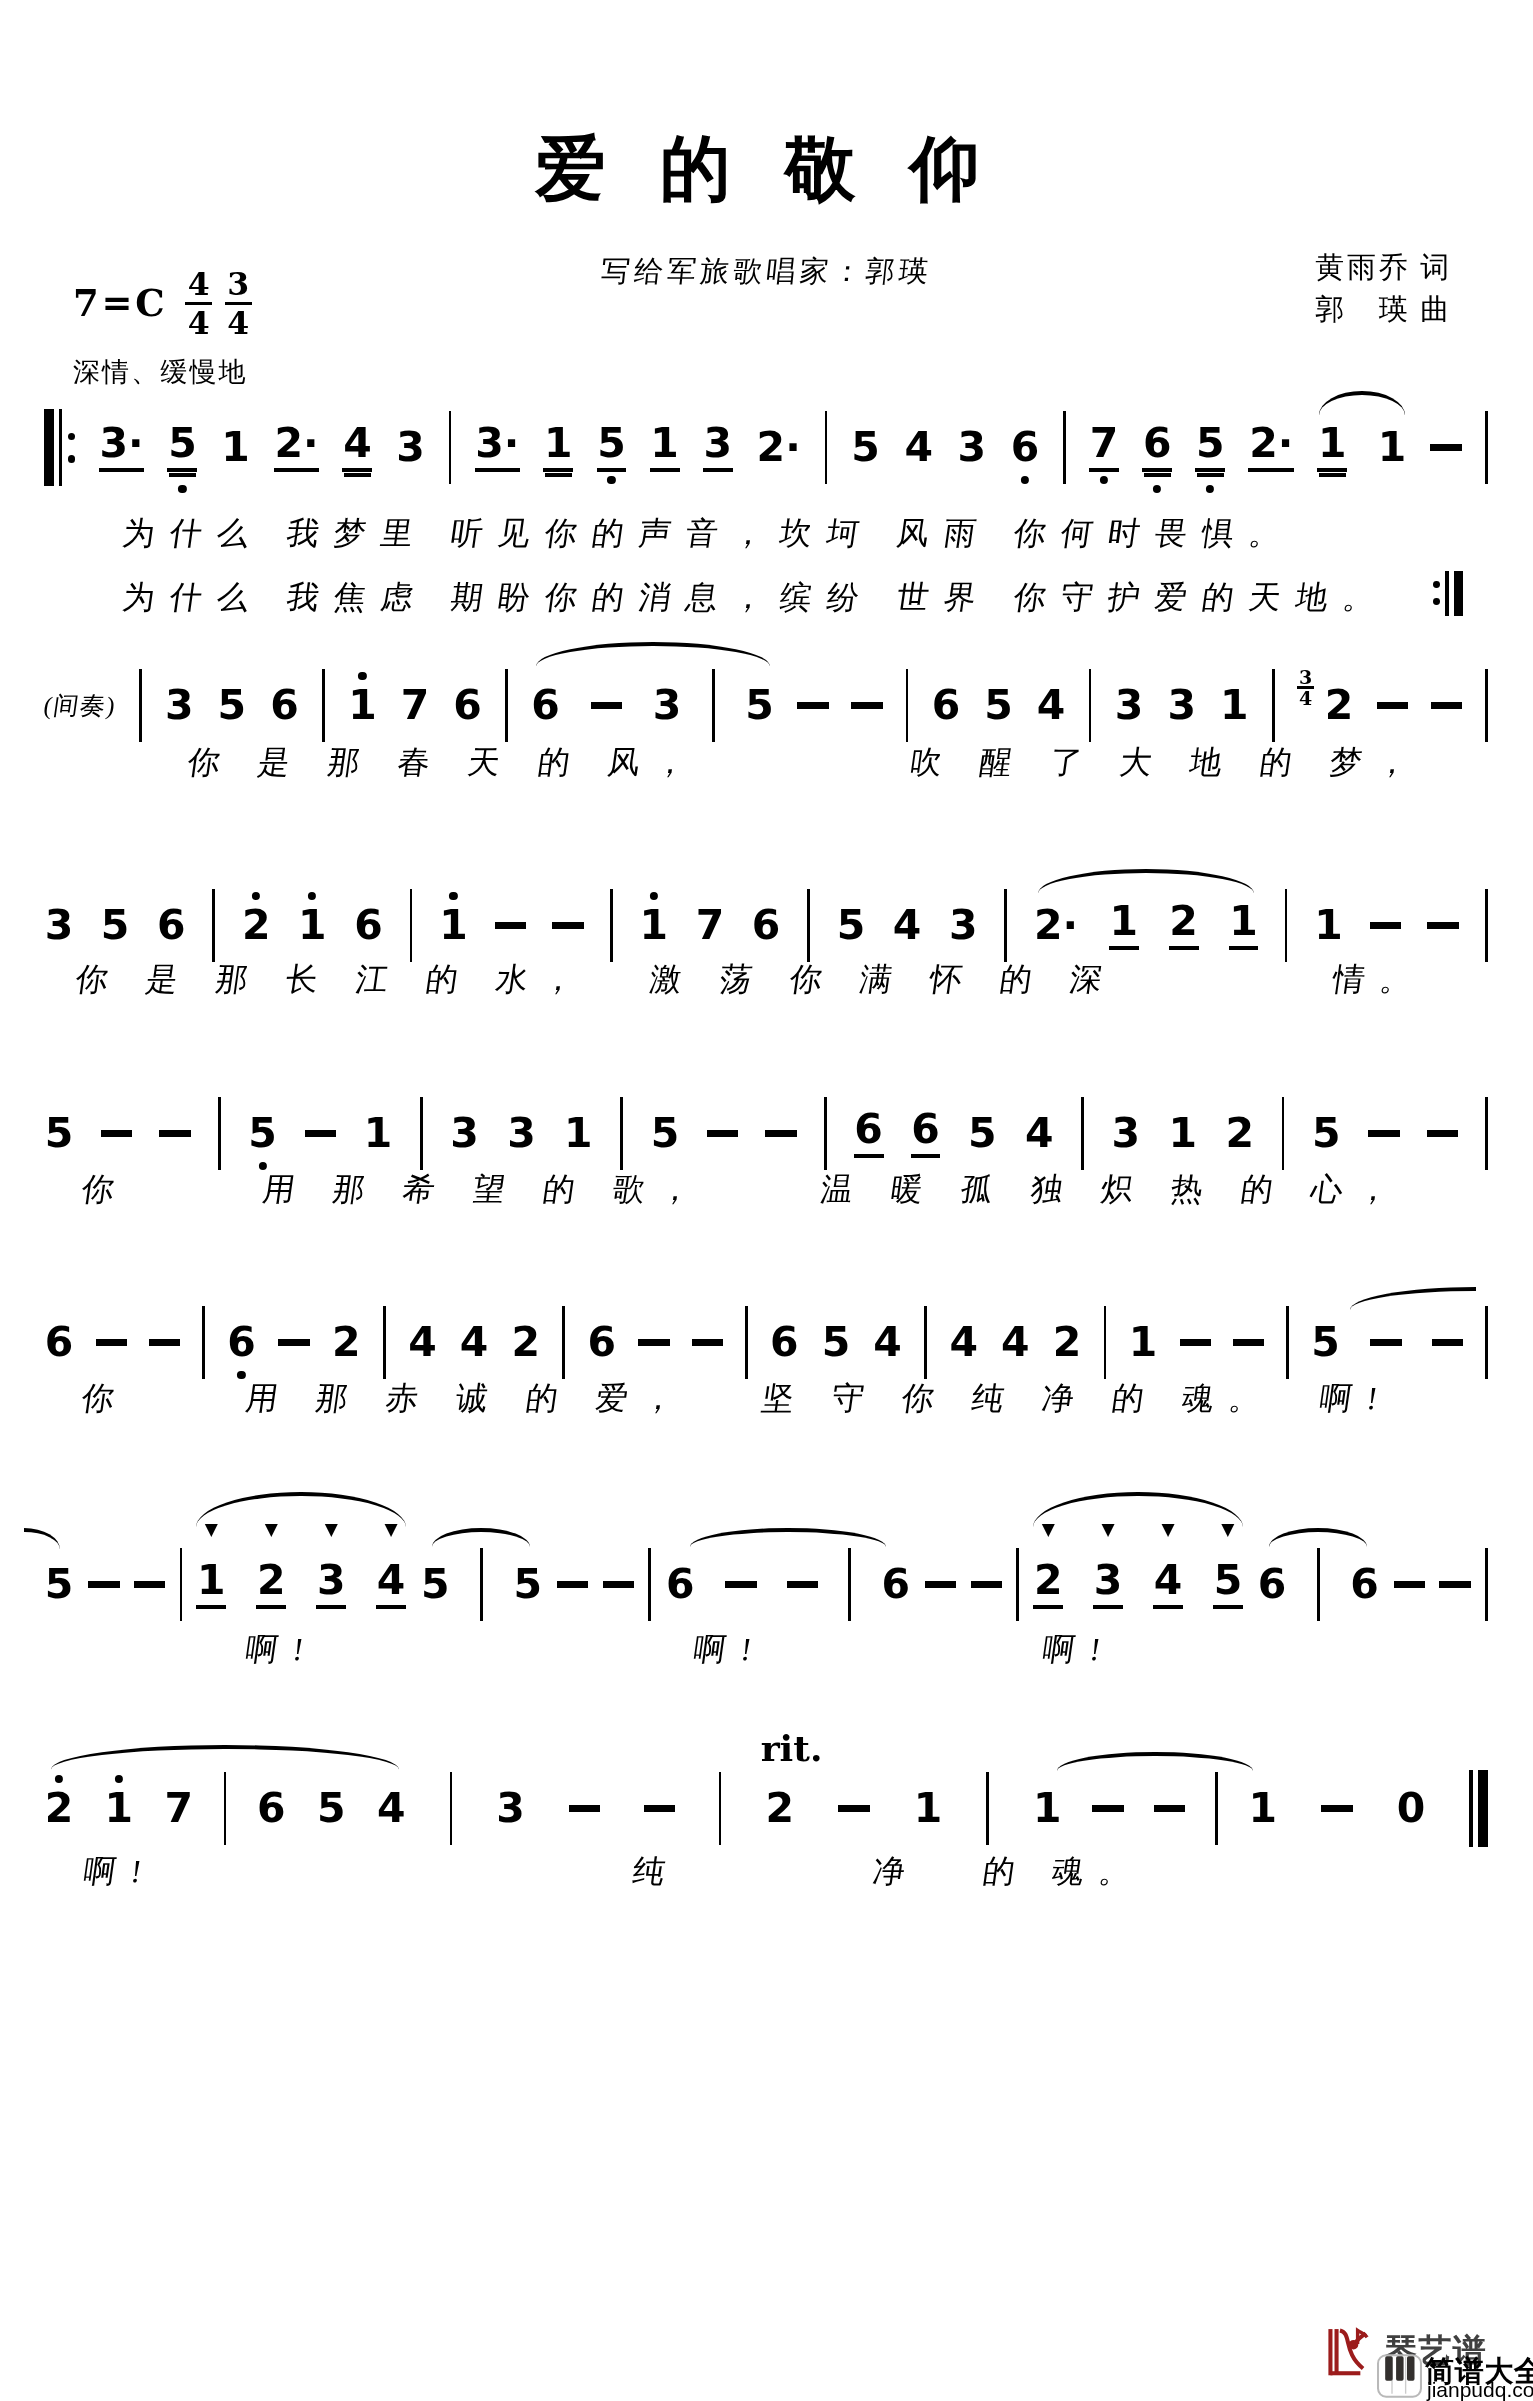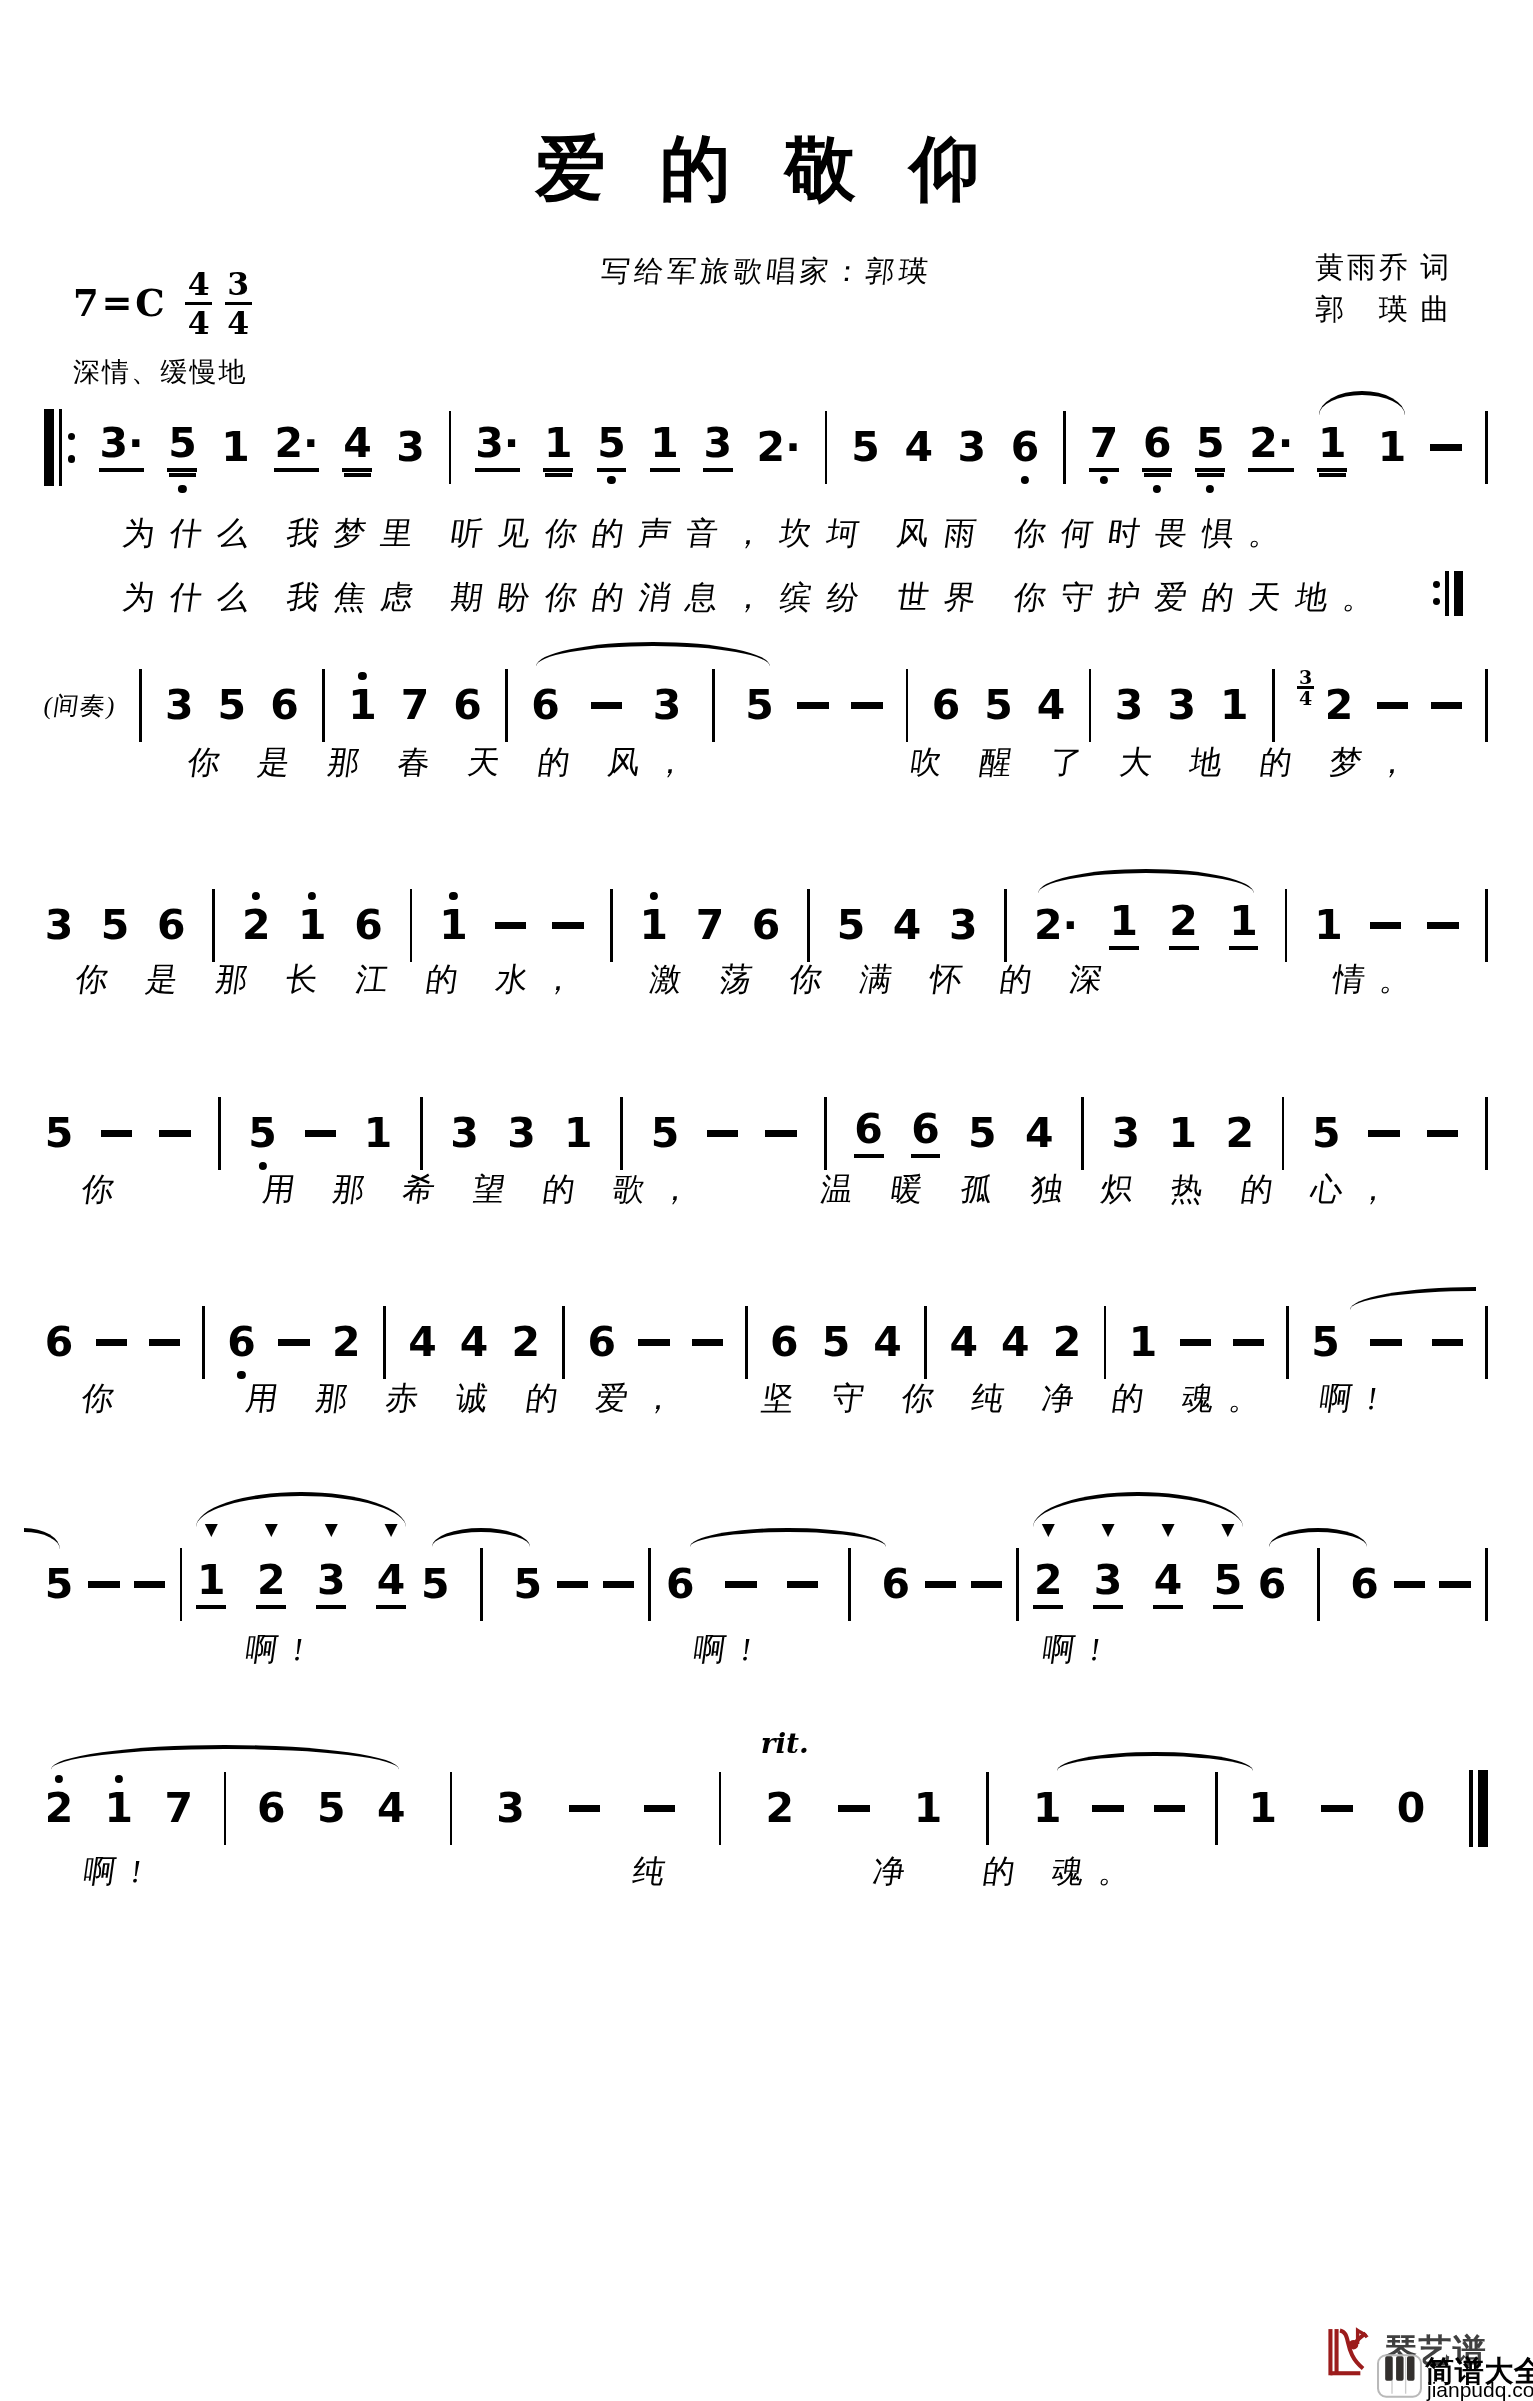--- a/index.html
+++ b/index.html
@@ -28,21 +28,21 @@
   .note{position:relative;height:59px;display:flex;align-items:center;justify-content:center;flex:none;}
   .t{font-family:"DejaVu Sans",sans-serif;font-weight:bold;font-size:41px;line-height:1;position:relative;padding:0 0.7px;}
   .u1{border-bottom:4.1px solid #000;padding-bottom:3.4px;}
   .u2{border-bottom:4.1px solid #000;padding-bottom:3.4px;}
   .u2::after{content:"";position:absolute;left:1.4px;right:1.4px;bottom:-9px;height:4.1px;background:#000;}
   .odot{position:absolute;left:50%;transform:translateX(-50%);width:8.2px;height:8.2px;border-radius:50%;background:#000;}
   .odot.hi{top:-4.1px;} .odot.lo{bottom:-6.8px;} .odot.lo.lodrop{bottom:-16.4px;}
   .acc{position:absolute;top:-34px;left:50%;transform:translateX(-50%);
        font-family:"DejaVu Sans",sans-serif;font-size:17px;line-height:1;}
   .above{position:absolute;top:-52px;left:-4.1px;font-family:"DejaVu Serif",serif;
-         font-style:italic;font-weight:bold;font-size:28px;white-space:nowrap;}
+         font-weight:bold;font-size:36px;white-space:nowrap;}
   .label{font-size:25px;letter-spacing:1.4px;transform:skewX(-8deg);white-space:nowrap;flex:none;}
   .grp{position:relative;display:flex;align-items:center;gap:30px;flex:none;}
   .grp.arcful::before{content:"";position:absolute;left:2%;right:2%;top:-27px;height:20.5px;
        border-top:4.8px solid #000;border-radius:50% 50% 0 0/100% 100% 0 0;}
   .grp.tie::before{left:10%;right:10%;top:-20.5px;height:15px;}
   .grp.hi-arc::before{top:-63px;height:31.5px;left:0;right:0;}
   .grp.arcr::before{content:"";position:absolute;left:26%;right:-12.3px;top:-26px;height:19px;
        border-top:4.8px solid #000;border-radius:100% 0 0 0/100% 0 0 0;}
   .grp.arcl::before{content:"";position:absolute;left:-20.5px;right:46%;top:-27px;height:18px;
        border-top:4.8px solid #000;border-radius:0 100% 0 0/0 100% 0 0;}

